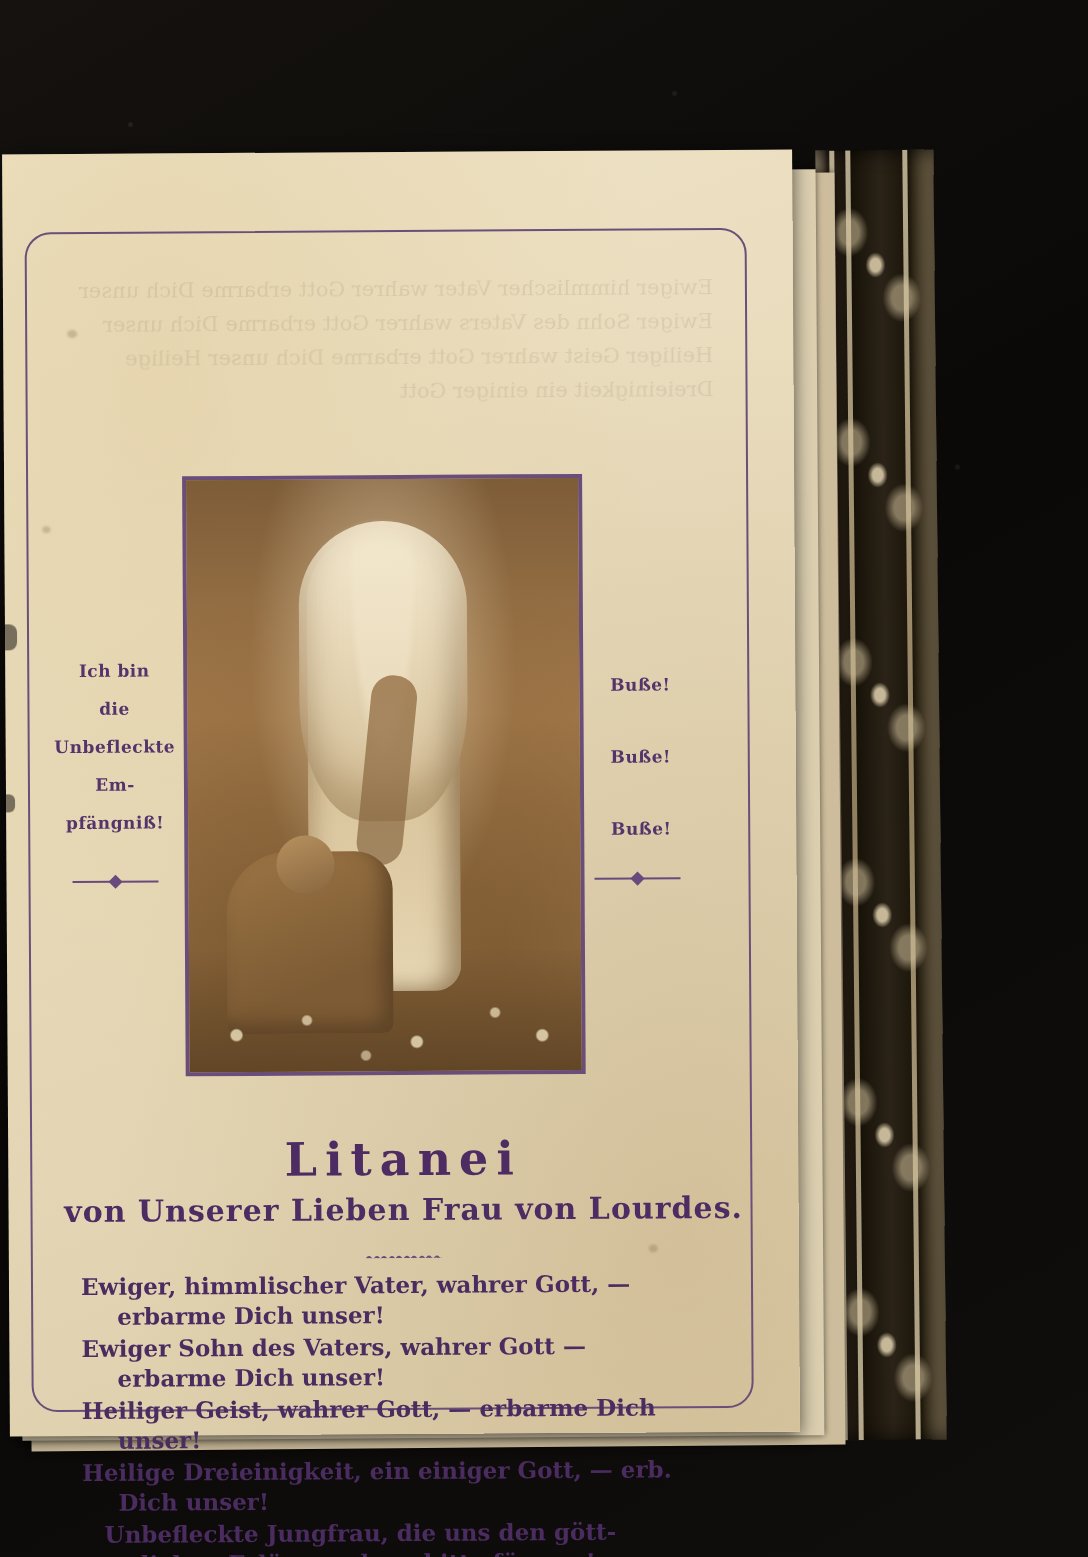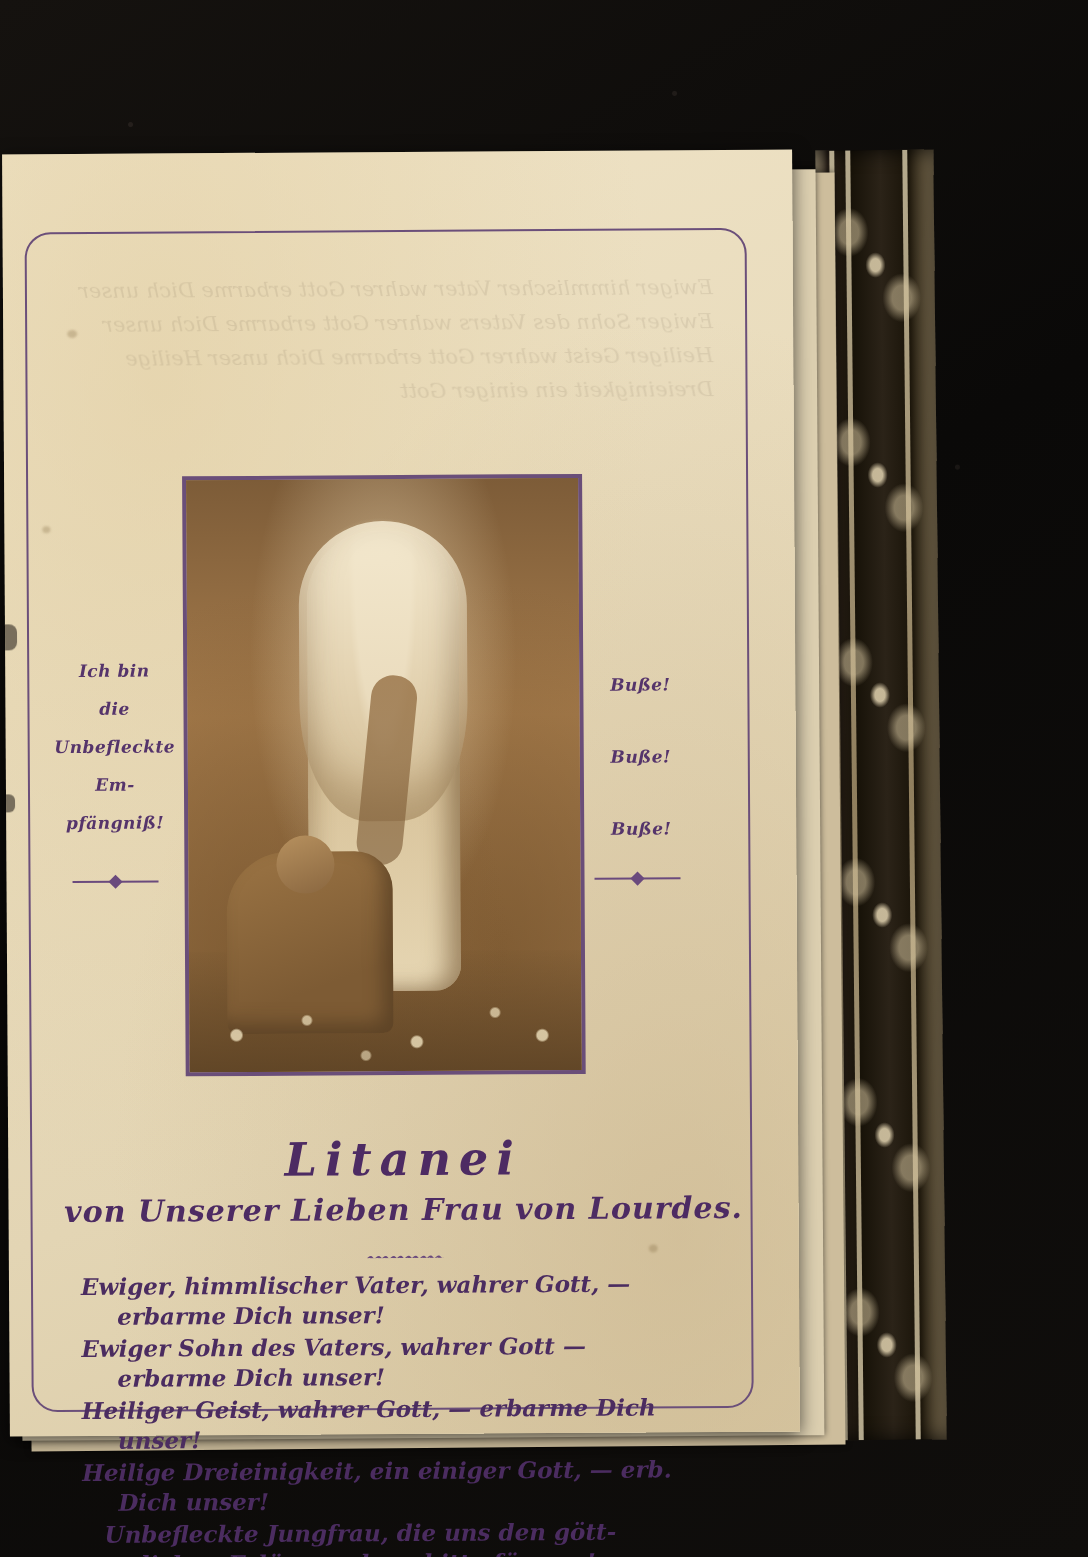--- a/index.html
+++ b/index.html
@@ -1,21 +1,21 @@
 <!DOCTYPE html>
 <html><head>
 <meta charset="utf-8">
 <style>
   html,body{margin:0;padding:0;}
   body{
     width:1088px;height:1557px;overflow:hidden;
     background:#0d0b0a;
     font-family:"DejaVu Serif", serif;
   }
-  #stage{position:relative;width:1088px;height:1557px;font-style:italic;}
+  #stage{position:relative;width:1088px;height:1557px;}
 
   
   .bg-noise{
     position:absolute;inset:0;
     background:
       radial-gradient(circle at 12% 8%, rgba(70,60,55,.35) 0 2px, transparent 3px),
       radial-gradient(circle at 32% 22%, rgba(80,70,60,.30) 0 2px, transparent 3px),
       radial-gradient(circle at 62% 6%, rgba(70,60,55,.30) 0 2px, transparent 3px),
       radial-gradient(circle at 88% 30%, rgba(70,60,55,.25) 0 2px, transparent 3px),
       radial-gradient(circle at 20% 70%, rgba(70,60,55,.25) 0 2px, transparent 3px),

